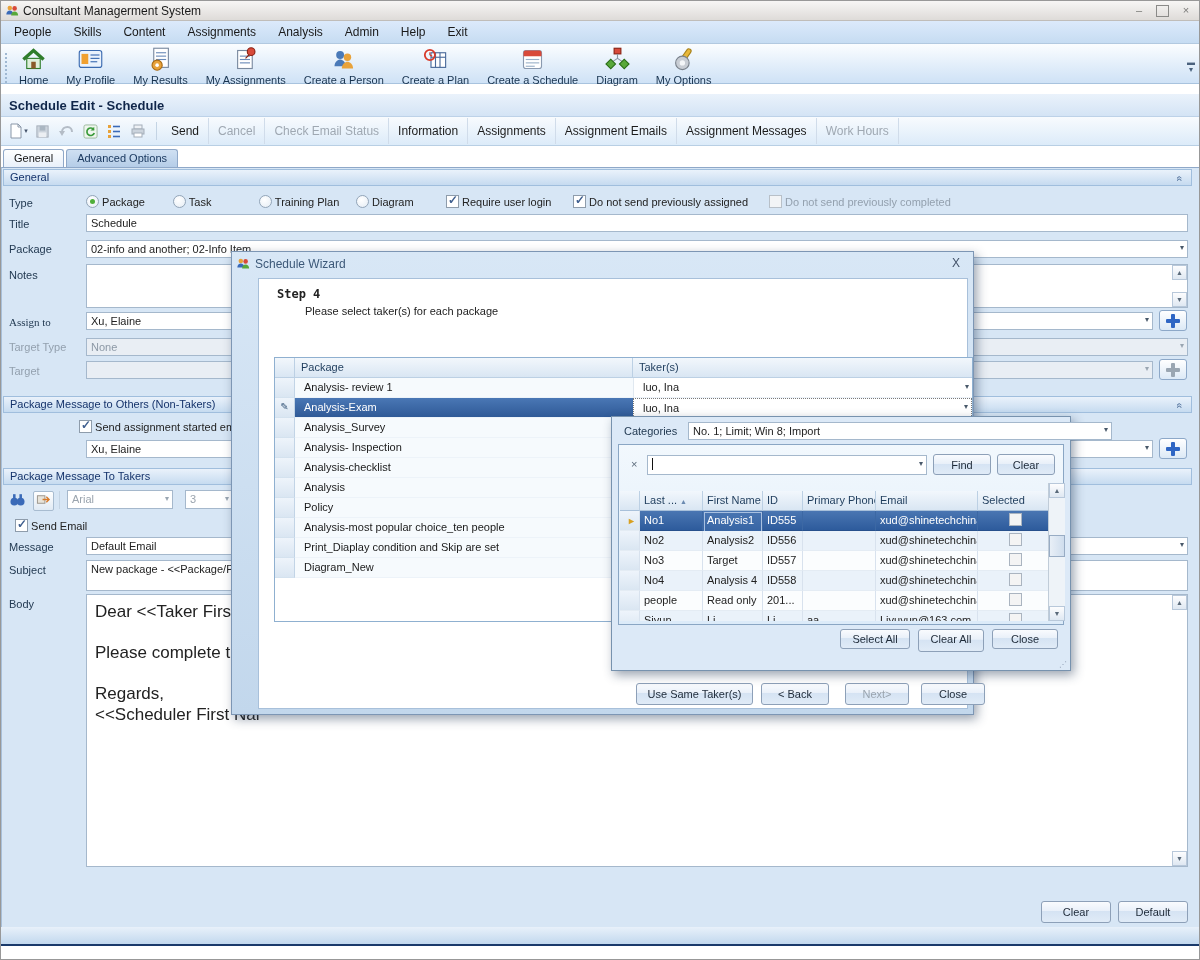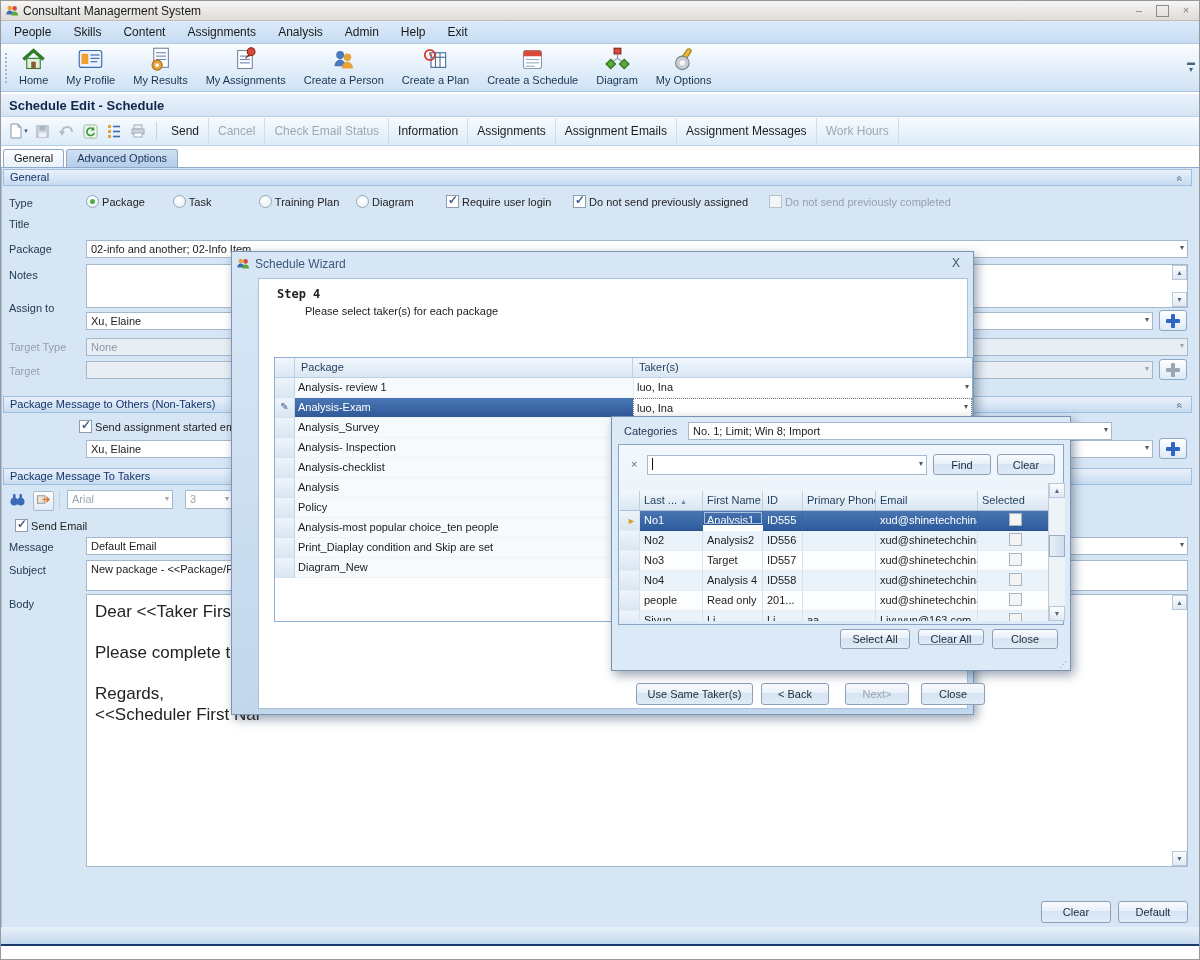--- a/index.html
+++ b/index.html
@@ -8,21 +8,21 @@
   .abs{position:absolute;}
   
   .titlebar{left:0;top:0;width:100%;height:20px;background:linear-gradient(#f7f6f5,#dedbd8);
             border-bottom:1px solid #c0bdb9;display:flex;align-items:center;padding-left:4px;box-sizing:border-box;}
   .titlebar .t{margin-left:4px;font-size:12px;color:#1a1a1a;}
   .winbtns{position:absolute;right:6px;top:3px;display:flex;gap:10px;color:#7a7a78;font-size:11px;}
   .winbtn{width:14px;height:13px;text-align:center;line-height:12px;cursor:default;}
   .menubar{left:0;top:20px;width:100%;height:23px;background:linear-gradient(#dceafb,#c6dcf2);
            border-bottom:1px solid #b2c9e0;display:flex;align-items:center;padding-left:2px;box-sizing:border-box;}
   .menu-item{padding:0 11px;font-size:12px;color:#1a1a1a;line-height:22px;}
-  .toolbar{left:0;top:43px;width:100%;height:48px;background:linear-gradient(#fbfdff,#e2eefa 55%,#cfe2f6);
+  .toolbar{left:0;top:43px;width:100%;height:40px;background:linear-gradient(#fbfdff,#e2eefa 55%,#cfe2f6);
            border-bottom:1px solid #a8c3de;display:flex;align-items:flex-start;padding-left:14px;box-sizing:border-box;}
   .grip{position:absolute;left:4px;top:52px;width:3px;height:30px;border-left:2px dotted #9fb8d2;}
   .tb-item{display:flex;flex-direction:column;align-items:center;margin-right:10px;padding:2px 4px;}
   .tb-item svg{width:27px;height:27px;}
   .tb-item .lbl{font-size:11px;color:#18334f;margin-top:1px;white-space:nowrap;}
   .tb-more{position:absolute;right:2px;top:58px;width:12px;color:#4a627e;font-size:8px;text-align:center;line-height:7px;}
   .pagehdr{left:0;top:93px;width:100%;height:23px;background:linear-gradient(#eaf2fb,#d4e4f5);
            border-bottom:1px solid #bdd2e8;display:flex;align-items:center;padding-left:8px;box-sizing:border-box;}
   .pagehdr .t{font-weight:bold;font-size:13px;color:#10264a;}
   .toolbar2{left:0;top:116px;width:100%;height:29px;background:linear-gradient(#f8fbfe,#dcebf9);
@@ -63,21 +63,21 @@
   
   .wizard{left:230px;top:250px;width:741px;height:462px;background:linear-gradient(#d8e7f6,#c2d7ec);
           border:1px solid #7d96b4;box-shadow:3px 4px 10px rgba(30,50,80,.45);z-index:10;}
   .wiz-title{position:absolute;left:0;top:0;width:100%;height:24px;display:flex;align-items:center;padding-left:4px;box-sizing:border-box;}
   .wiz-title .t{margin-left:5px;color:#3c5878;font-size:12px;}
   .wiz-close{position:absolute;right:10px;top:4px;color:#44536a;font-size:12px;width:14px;text-align:center;}
   .wiz-body{position:absolute;left:5px;top:26px;right:5px;bottom:5px;background:#fff;border:1px solid #a8c0da;margin-left:21px;}
   .wtbl-hcell{background:linear-gradient(#f2f7fc,#d9e6f3);border-right:1px solid #bcd0e4;border-bottom:1px solid #bcd0e4;
               color:#1e3c5c;line-height:19px;padding-left:6px;box-sizing:border-box;}
   .wrow-ind{background:linear-gradient(#eef4fb,#dae6f2);border-right:1px solid #c2d4e6;border-bottom:1px solid #d4e2ef;box-sizing:border-box;text-align:center;}
-  .wcell{line-height:19px;padding-left:3px;box-sizing:border-box;white-space:nowrap;overflow:hidden;color:#1a1a1a;background:#f6fafd;border-bottom:1px solid #edf3f9;}
+  .wcell{line-height:19px;padding-left:9px;box-sizing:border-box;white-space:nowrap;overflow:hidden;color:#1a1a1a;background:#f6fafd;border-bottom:1px solid #edf3f9;}
   .wrow-sel{background:linear-gradient(#4a77b5,#2f5a97)!important;color:#fff!important;}
   
   .picker{left:610px;top:415px;width:458px;height:253px;background:#dce9f7;border:1px solid #7792ae;
           box-shadow:3px 4px 10px rgba(30,50,80,.45);z-index:20;}
   .panel{position:absolute;left:6px;top:27px;width:446px;height:181px;background:linear-gradient(#f2f8fd,#dcebf9);border:1px solid #8aa6c4;box-sizing:border-box;}
   .gcell{line-height:19px;padding-left:4px;box-sizing:border-box;white-space:nowrap;overflow:hidden;border-right:1px solid #d8e2ee;border-bottom:1px solid #e4ecf4;}
   .ghead{background:linear-gradient(#f2f7fc,#d9e6f3);border-right:1px solid #bcd0e4;border-bottom:1px solid #a8c0da;color:#1e3c5c;}
   .grow-even{background:#fbfdfe;}
   .grow-odd{background:#eaf2fa;}
   .psel{background:linear-gradient(#4a76b2,#2d5b9c);color:#fff;border-right:1px solid #3c68a4;border-bottom:1px solid #27508c;}
@@ -284,33 +284,34 @@
   <span class="abs flabel" style="left:8px;top:196px;">Type</span>
   <span class="abs" style="left:85px;top:194px;"><span class="radio on"></span> <span>Package</span></span>
   <span class="abs" style="left:172px;top:194px;"><span class="radio"></span> <span>Task</span></span>
   <span class="abs" style="left:258px;top:194px;"><span class="radio"></span> <span>Training Plan</span></span>
   <span class="abs" style="left:355px;top:194px;"><span class="radio"></span> <span>Diagram</span></span>
   <span class="abs" style="left:445px;top:194px;"><span class="cb checked"></span> <span>Require user login</span></span>
   <span class="abs" style="left:572px;top:194px;"><span class="cb checked"></span> <span>Do not send previously assigned</span></span>
   <span class="abs flabel disabled" style="left:768px;top:194px;"><span class="cb disabled"></span> <span>Do not send previously completed</span></span>
 
   <span class="abs flabel" style="left:8px;top:217px;">Title</span>
+  <div class="abs fld" style="left:85px;top:213px;width:1102px;height:18px;">Schedule</div>
 
   <span class="abs flabel" style="left:8px;top:242px;">Package</span>
   <div class="abs fld" style="left:85px;top:239px;width:1102px;height:18px;">
     <span>02-info and another; 02-Info Item</span>
     <span class="arr">▾</span>
   </div>
 
   <span class="abs flabel" style="left:8px;top:268px;">Notes</span>
   <div class="abs fld" style="left:85px;top:263px;width:1102px;height:44px;"></div>
   <div class="abs scroll-arrow" style="left:1171px;top:264px;width:15px;height:15px;">▲</div>
   <div class="abs scroll-arrow" style="left:1171px;top:291px;width:15px;height:15px;">▼</div>
 
-  <span class="abs flabel" style="left:8px;top:301px;">Assign to</span>
+  <span class="abs flabel" style="left:8px;top:315px;font-family:Liberation Serif, serif;">Assign to</span>
   <div class="abs fld" style="left:85px;top:311px;width:1067px;height:18px;">
     <span>Xu, Elaine</span>
     <span class="arr">▾</span>
   </div>
   <div class="abs plusbtn" style="left:1158px;top:309px;">
       <span class="ph"></span>
       <span class="pv"></span>
     </div>
 
   <span class="abs flabel disabled" style="left:8px;top:340px;">Target Type</span>
@@ -483,21 +484,21 @@
         <div class="abs gcell ghead" style="left:0;top:0;width:20px;height:20px;"></div>
         <div class="abs gcell ghead" style="left:20px;top:0;width:63px;height:20px;"><span>Last ...</span> <span style="font-size:7px;color:#6a8ab0;">▲</span></div>
         <div class="abs gcell ghead" style="left:83px;top:0;width:60px;height:20px;">First Name</div>
         <div class="abs gcell ghead" style="left:143px;top:0;width:40px;height:20px;">ID</div>
         <div class="abs gcell ghead" style="left:183px;top:0;width:73px;height:20px;">Primary Phone</div>
         <div class="abs gcell ghead" style="left:256px;top:0;width:102px;height:20px;">Email</div>
         <div class="abs gcell ghead" style="left:358px;top:0;width:70px;height:20px;border-right:none;">Selected</div>
 
         <div class="abs gcell" style="left:0;top:20px;width:20px;height:20px;background:linear-gradient(#eef4fb,#dae6f2);text-align:center;"><span style="color:#d8a020;font-size:9px;">►</span></div>
         <div class="abs gcell psel" style="left:20px;top:20px;width:63px;height:20px;">No1</div>
-        <div class="abs gcell psel" style="left:83px;top:20px;width:60px;height:14px;outline:1px solid #a8c0e0;outline-offset:-2px;">Analysis1</div>
+        <div class="abs gcell psel" style="left:83px;top:20px;width:60px;height:33px;outline:1px solid #a8c0e0;outline-offset:-2px;">Analysis1</div>
         <div class="abs gcell psel" style="left:143px;top:20px;width:40px;height:20px;">ID555</div>
         <div class="abs gcell psel" style="left:183px;top:20px;width:73px;height:20px;"></div>
         <div class="abs gcell psel" style="left:256px;top:20px;width:102px;height:20px;">xud@shinetechchina...</div>
         <div class="abs gcell psel" style="left:358px;top:20px;width:70px;height:20px;text-align:center;border-right:none;"><span class="grid-cb" style="vertical-align:-2px;"></span></div>
 
         <div class="abs gcell" style="left:0;top:40px;width:20px;height:20px;background:linear-gradient(#eef4fb,#dae6f2);"></div>
         <div class="abs gcell grow-odd" style="left:20px;top:40px;width:63px;height:20px;">No2</div>
         <div class="abs gcell grow-odd" style="left:83px;top:40px;width:60px;height:20px;">Analysis2</div>
         <div class="abs gcell grow-odd" style="left:143px;top:40px;width:40px;height:20px;">ID556</div>
         <div class="abs gcell grow-odd" style="left:183px;top:40px;width:73px;height:20px;"></div>
@@ -532,18 +533,18 @@
         <div class="abs gcell grow-odd" style="left:20px;top:120px;width:63px;height:20px;">Siyun</div>
         <div class="abs gcell grow-odd" style="left:83px;top:120px;width:60px;height:20px;">Li</div>
         <div class="abs gcell grow-odd" style="left:143px;top:120px;width:40px;height:20px;">Li...</div>
         <div class="abs gcell grow-odd" style="left:183px;top:120px;width:73px;height:20px;">aa</div>
         <div class="abs gcell grow-odd" style="left:256px;top:120px;width:102px;height:20px;">Liyuyun@163.com</div>
         <div class="abs gcell grow-odd" style="left:358px;top:120px;width:70px;height:20px;text-align:center;border-right:none;"><span class="grid-cb" style="vertical-align:-2px;"></span></div>
       </div>
     </div>
 
     <div class="abs wbtn" style="left:228px;top:212px;width:70px;height:20px;line-height:19px;">Select All</div>
-    <div class="abs wbtn" style="left:306px;top:212px;width:66px;height:16px;line-height:19px;">Clear All</div>
+    <div class="abs wbtn" style="left:306px;top:212px;width:66px;height:23px;line-height:19px;">Clear All</div>
     <div class="abs wbtn" style="left:380px;top:212px;width:66px;height:20px;line-height:19px;">Close</div>
     <div class="abs" style="right:2px;bottom:1px;font-size:8px;color:#8a9ab0;letter-spacing:1px;">⋰</div>
   </div>
 
 </div>
 
 </body></html>

